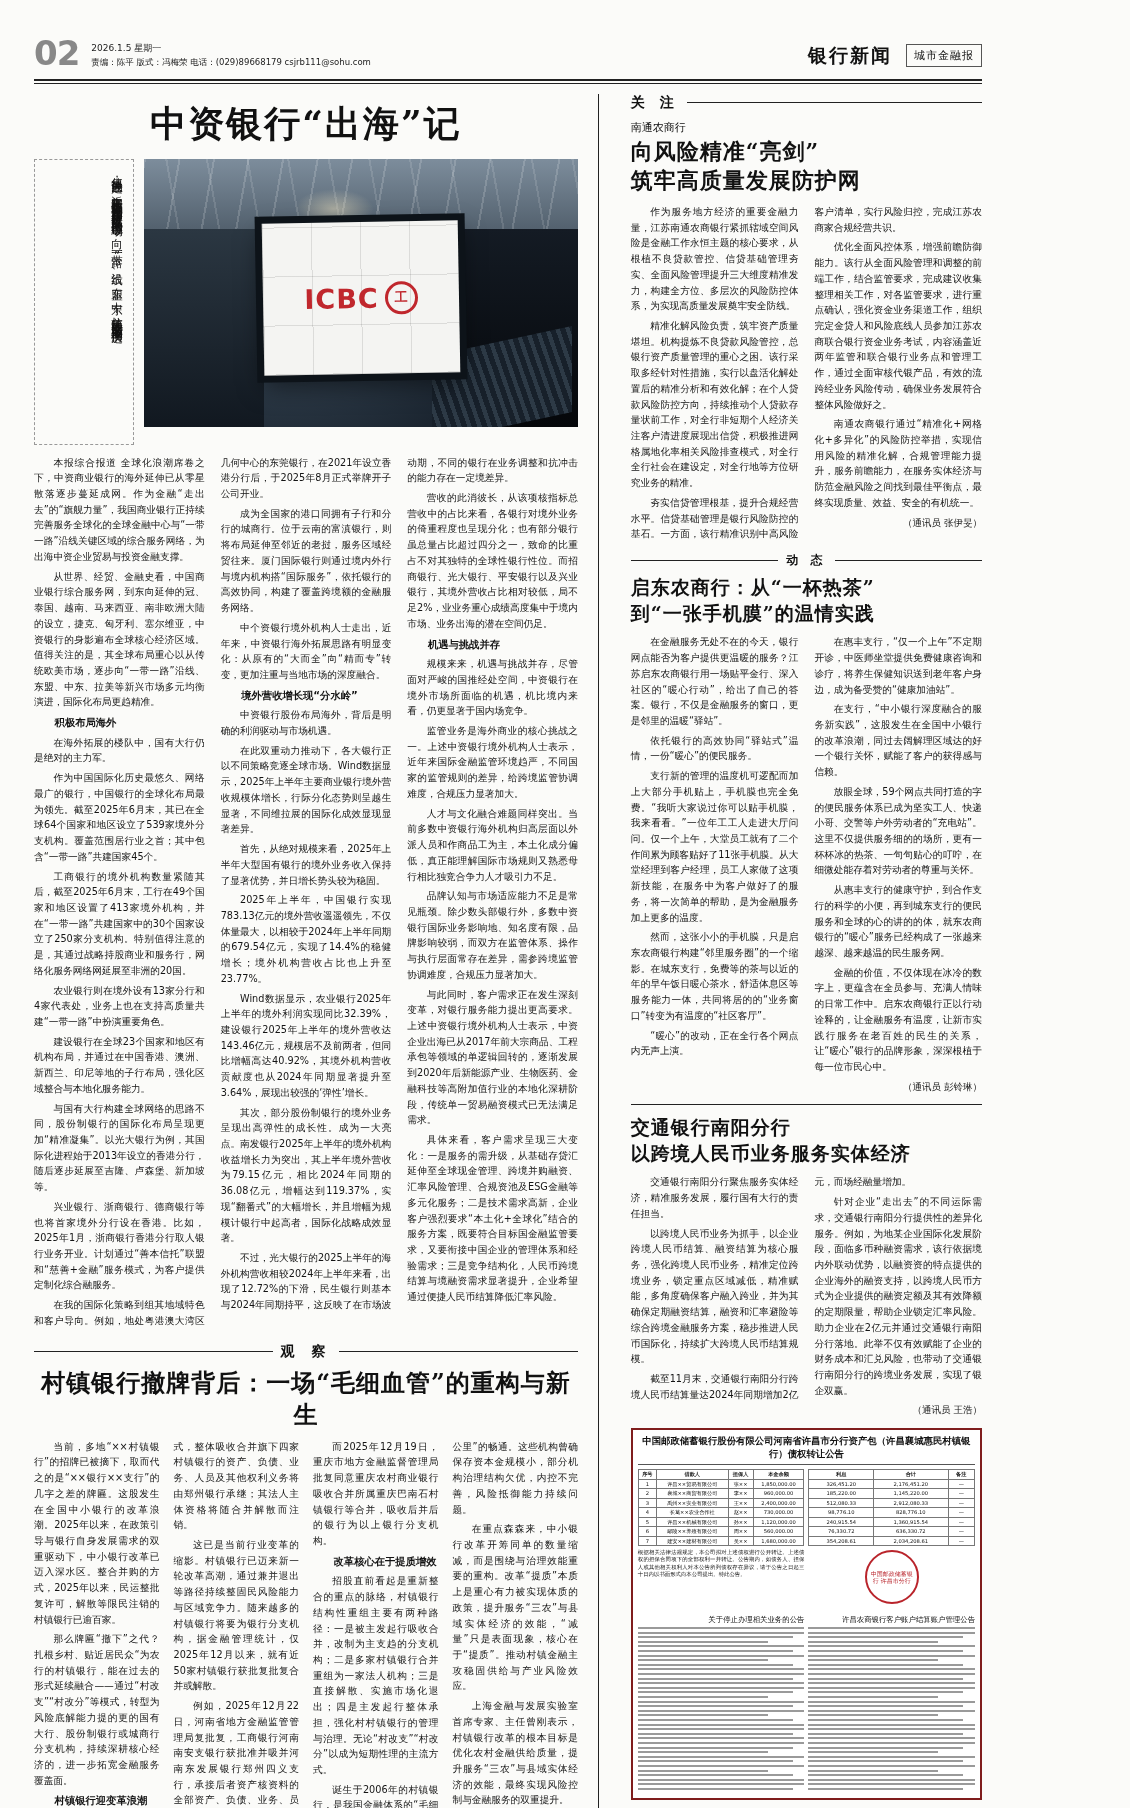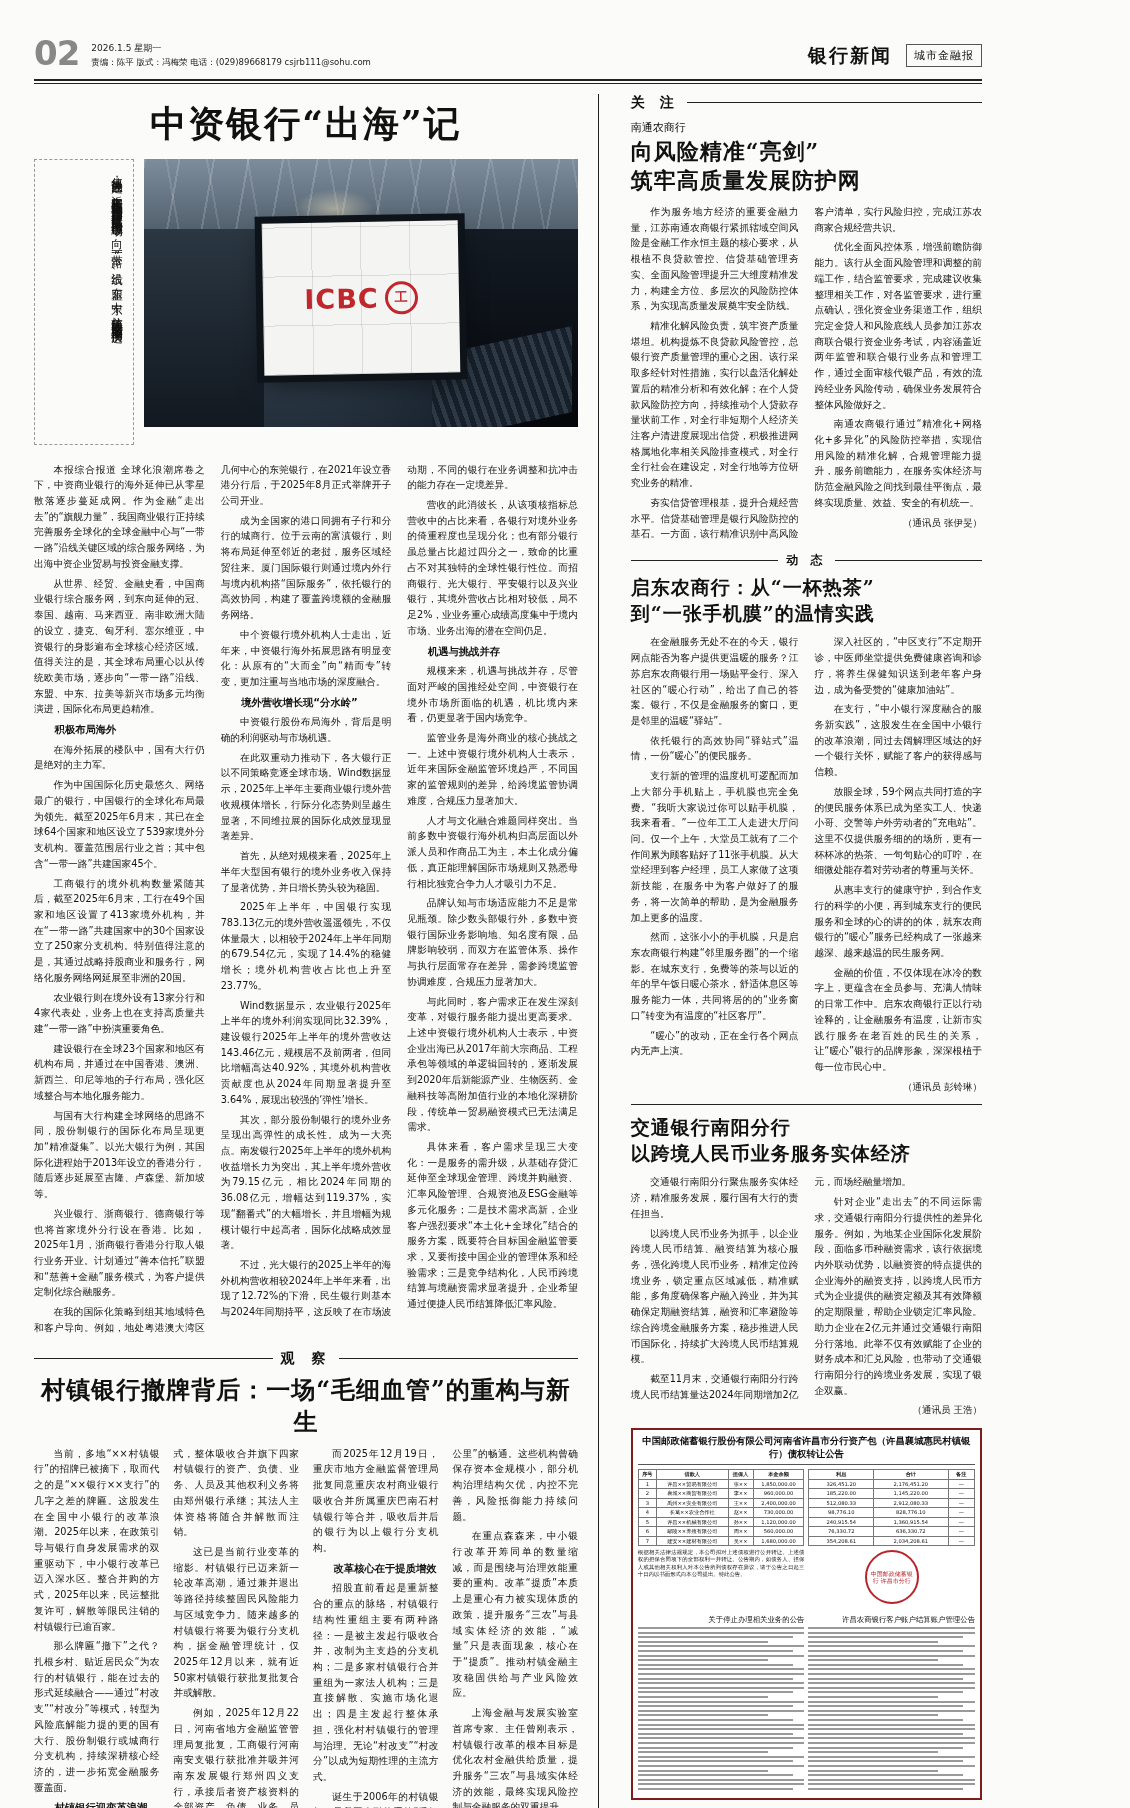--- a/index.html
+++ b/index.html
@@ -114,21 +114,21 @@
   .btxt{
     font-size:9.7px;line-height:1.62;text-align:justify;
     font-family:"DejaVu Sans","Liberation Sans",sans-serif;
     color:#141414;
   }
   .sub-h{
     font-weight:bold;font-size:10.3px;margin:8px 0 3px;
   }
   .three{
     column-count:3;column-gap:16px;column-rule:0;
-    margin-top:17px;
+    margin-top:10px;
   }
   .four{column-count:4;column-gap:14px;margin-top:4px;}
   .two{column-count:2;column-gap:16px;margin-top:8px;}
   .btxt p{margin:0 0 4px 0;text-indent:2em;}
 
   
   .band{
     display:flex;align-items:center;gap:8px;margin:14px 0 6px;
   }
   .band .ln{flex:1;border-top:1px solid #222;}
@@ -315,21 +315,21 @@
       </div>
 
       <h3 class="r-head small" style="white-space:pre-line">启东农商行：从“一杯热茶”
 到“一张手机膜”的温情实践</h3>
       <div class="btxt two">
         <p>在金融服务无处不在的今天，银行网点能否为客户提供更温暖的服务？江苏启东农商银行用一场贴平金行、深入社区的“暖心行动”，给出了自己的答案。银行，不仅是金融服务的窗口，更是邻里的温暖“驿站”。</p>
         <p>依托银行的高效协同“驿站式”温情，一份“暖心”的便民服务。</p>
         <p>支行新的管理的温度机可逻配而加上大部分手机贴上，手机膜也完全免费。“我听大家说过你可以贴手机膜，我来看看。”一位年工工人走进大厅问问。仅一个上午，大堂员工就有了二个作间累为顾客贴好了11张手机膜。从大堂经理到客户经理，员工人家做了这项新技能，在服务中为客户做好了的服务，将一次简单的帮助，是为金融服务加上更多的温度。</p>
         <p>然而，这张小小的手机膜，只是启东农商银行构建“邻里服务圈”的一个缩影。在城东支行，免费等的茶与以近的年的早午饭日暖心茶水，舒适体息区等服务能力一体，共同将居的的“业务窗口”转变为有温度的“社区客厅”。</p>
         <p>“暖心”的改动，正在全行各个网点内无声上演。</p>
-        <p>深入社区的，“中区支行”不定期开诊，中医师坐堂提供免费健康咨询和诊疗，将养生保健知识送到老年客户身边，成为备受赞的“健康加油站”。</p>
+        <p>在惠丰支行，“仅一个上午”不定期开诊，中医师坐堂提供免费健康咨询和诊疗，将养生保健知识送到老年客户身边，成为备受赞的“健康加油站”。</p>
         <p>在支行，“中小银行深度融合的服务新实践”，这股发生在全国中小银行的改革浪潮，同过去阔解理区域达的好一个银行关怀，赋能了客户的获得感与信赖。</p>
         <p>放眼全球，59个网点共同打造的字的便民服务体系已成为坚实工人、快递小哥、交警等户外劳动者的“充电站”。这里不仅提供服务细的的场所，更有一杯杯冰的热茶、一句句贴心的叮咛，在细微处能存着对劳动者的尊重与关怀。</p>
         <p>从惠丰支行的健康守护，到合作支行的科学的小便，再到城东支行的便民服务和全球的心的讲的的体，就东农商银行的“暖心”服务已经构成了一张越来越深、越来越温的民生服务网。</p>
         <p>金融的价值，不仅体现在冰冷的数字上，更蕴含在全员参与、充满人情味的日常工作中。启东农商银行正以行动诠释的，让金融服务有温度，让新市实践行服务在老百姓的民生的关系，让“暖心”银行的品牌形象，深深根植于每一位市民心中。</p>
         <p class="byline">（通讯员 彭铃琳）</p>
       </div>
 
       <hr class="sep">
 
       <h3 class="r-head small" style="white-space:pre-line">交通银行南阳分行

